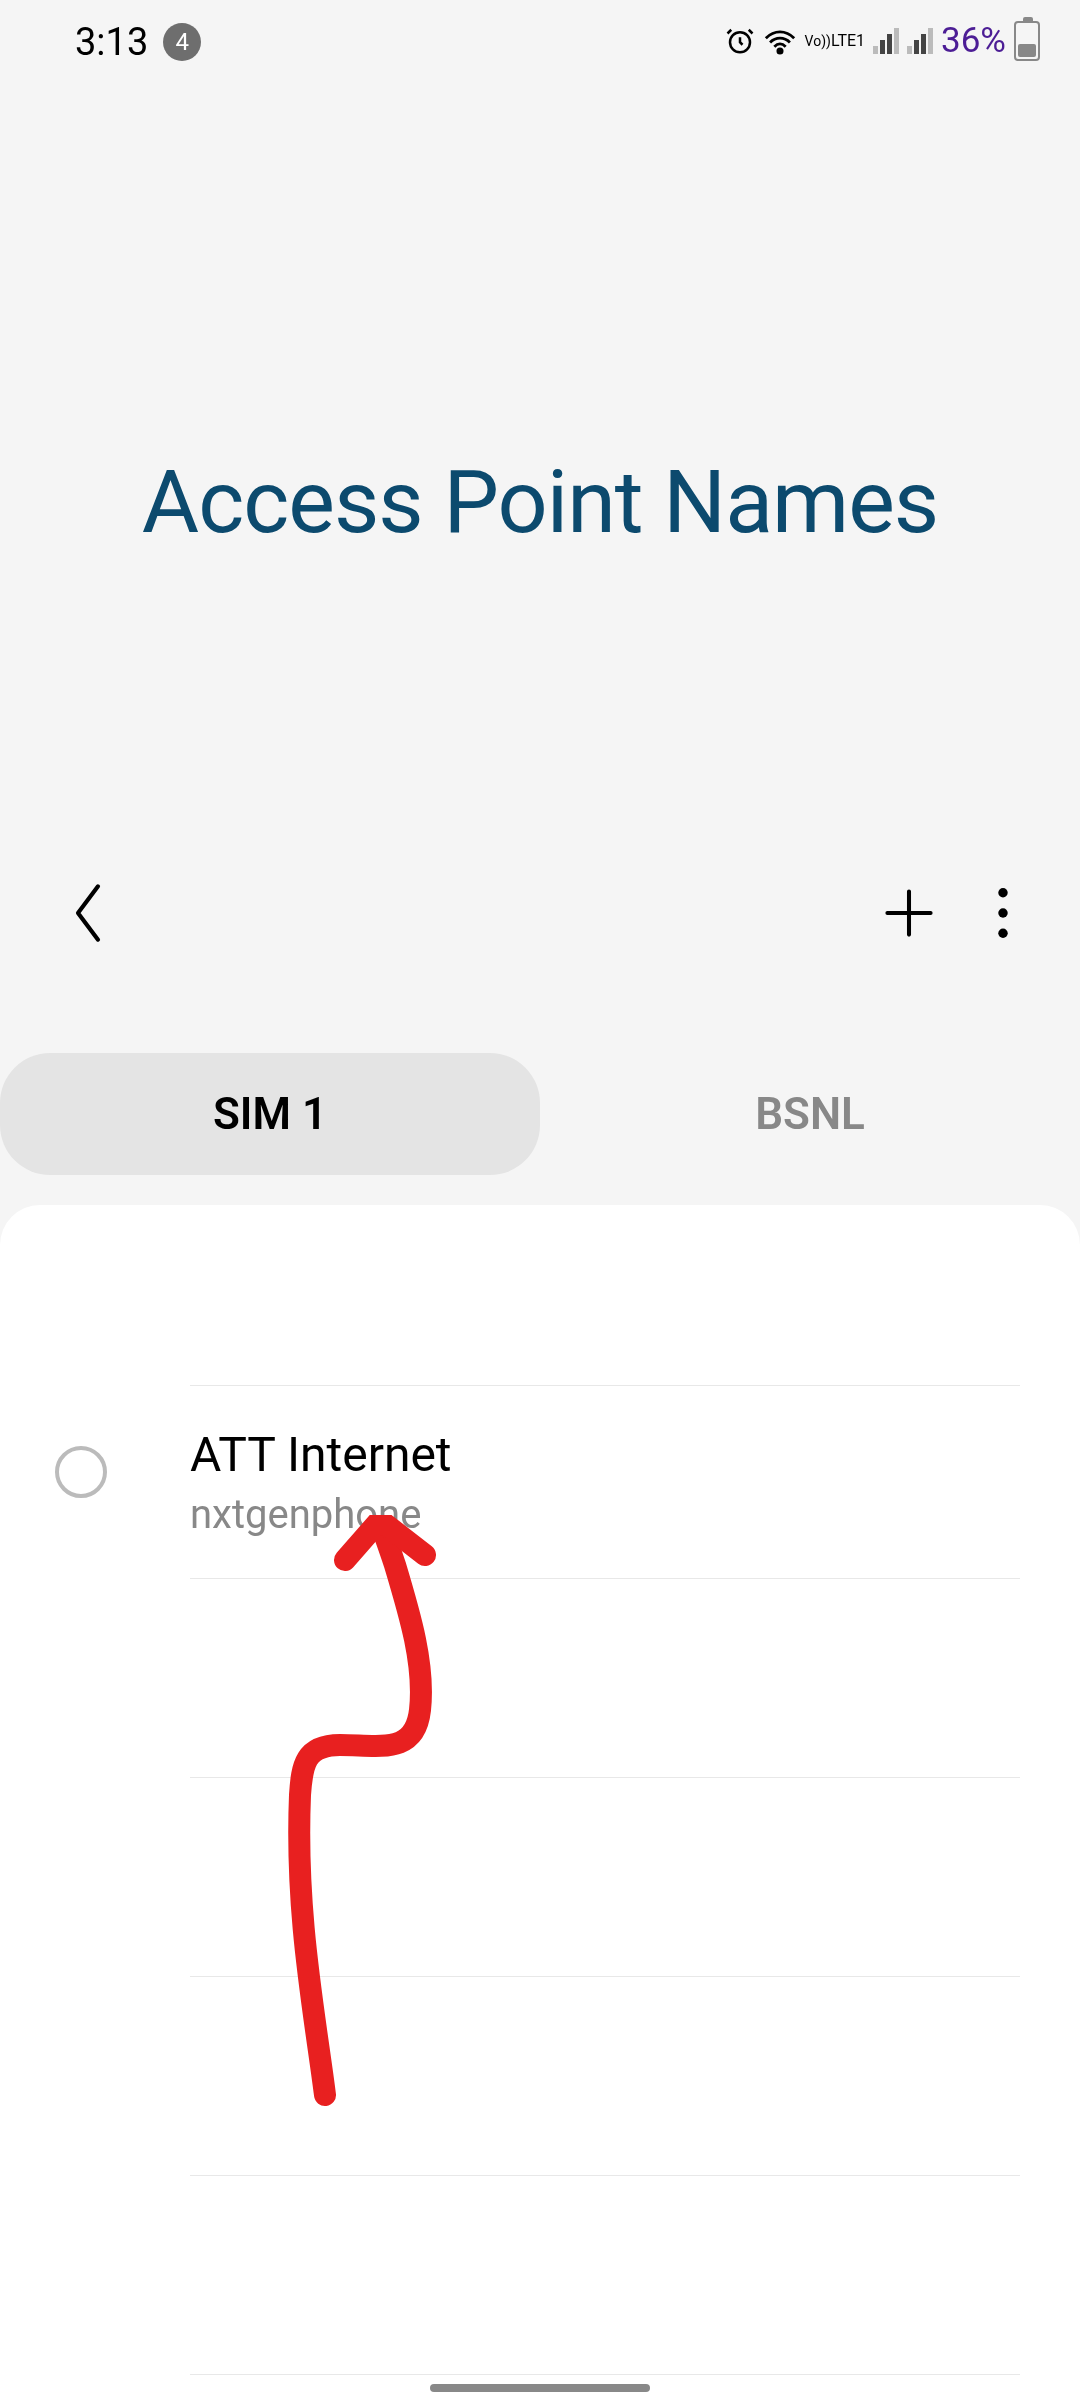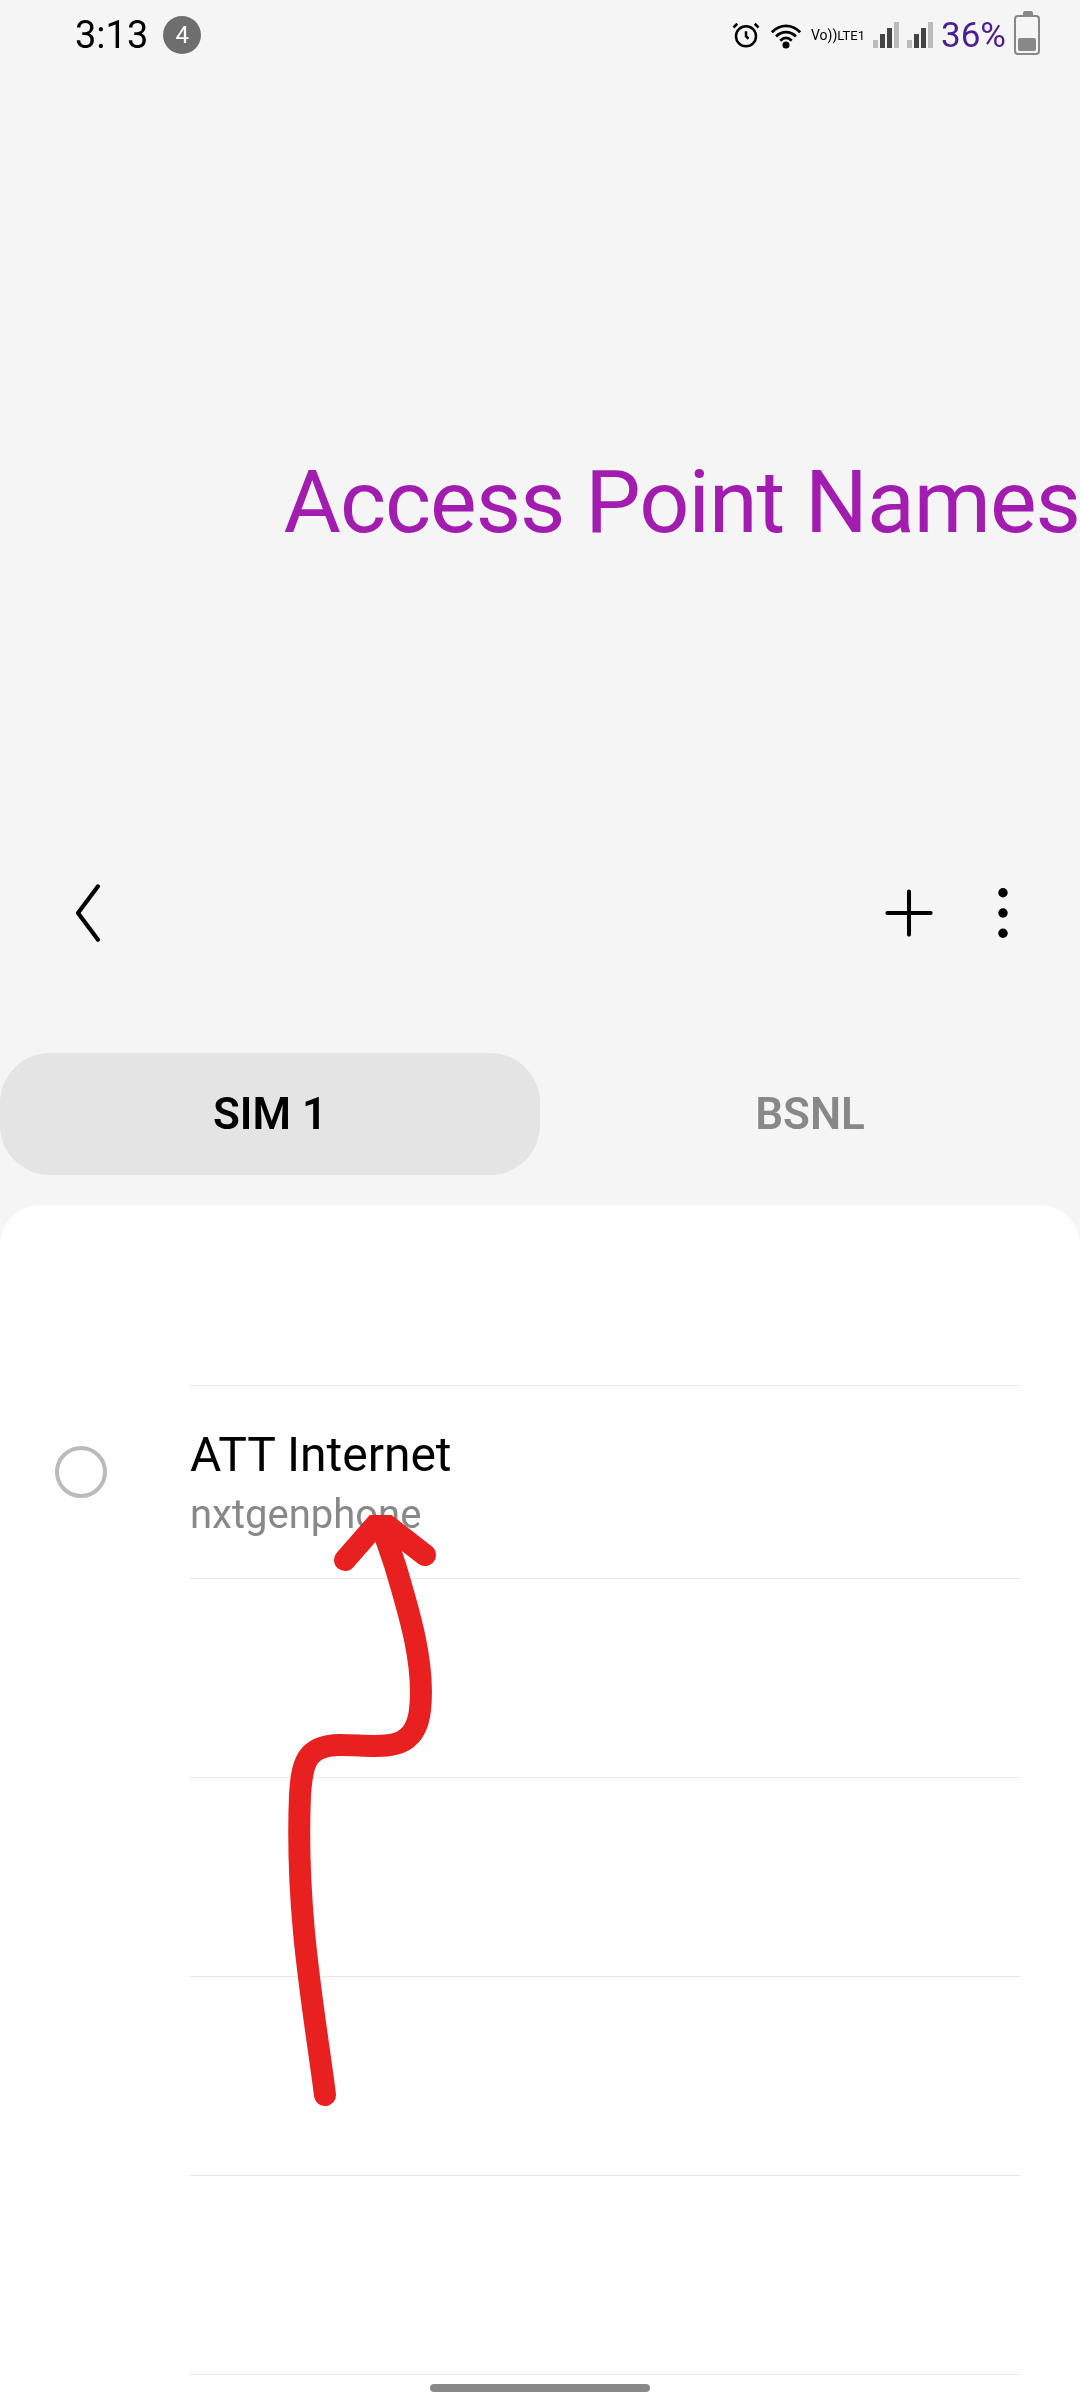--- a/index.html
+++ b/index.html
@@ -11,21 +11,21 @@
       width: 1080px;
       height: 2407px;
       background: #f5f5f5;
       font-family: -apple-system, BlinkMacSystemFont, 'Segoe UI', Roboto, sans-serif;
       position: relative;
       overflow: hidden;
     }
     .status-bar {
       display: flex;
       justify-content: space-between;
-      align-items: center;
+      align-items: flex-start;
       padding: 20px 40px 20px 75px;
       height: 70px;
     }
     .status-left {
       display: flex;
       align-items: center;
       gap: 15px;
     }
     .status-time {
       font-size: 38px;
@@ -47,21 +47,21 @@
       display: flex;
       align-items: center;
       gap: 8px;
     }
     .status-icon {
       display: inline-flex;
       align-items: center;
       color: #000;
     }
     .lte-label {
-      font-size: 13px;
+      font-size: 16px;
       line-height: 1;
       text-align: center;
       color: #000;
     }
     .signal-bars {
       display: inline-flex;
       align-items: flex-end;
       gap: 2px;
       height: 26px;
     }
@@ -100,23 +100,23 @@
       bottom: 2px;
       left: 2px;
       right: 2px;
       height: 36%;
       background: #888;
       border-radius: 2px;
     }
     .page-title {
       font-size: 88px;
       font-weight: 400;
-      text-align: right;
+      text-align: center;
       margin-top: 380px;
-      color: #a21caf;
+      color: #0c4a6e;
       letter-spacing: -1px;
     }
     .toolbar {
       display: flex;
       justify-content: space-between;
       align-items: center;
       padding: 0 70px;
       margin-top: 330px;
     }
     .back-button svg,

